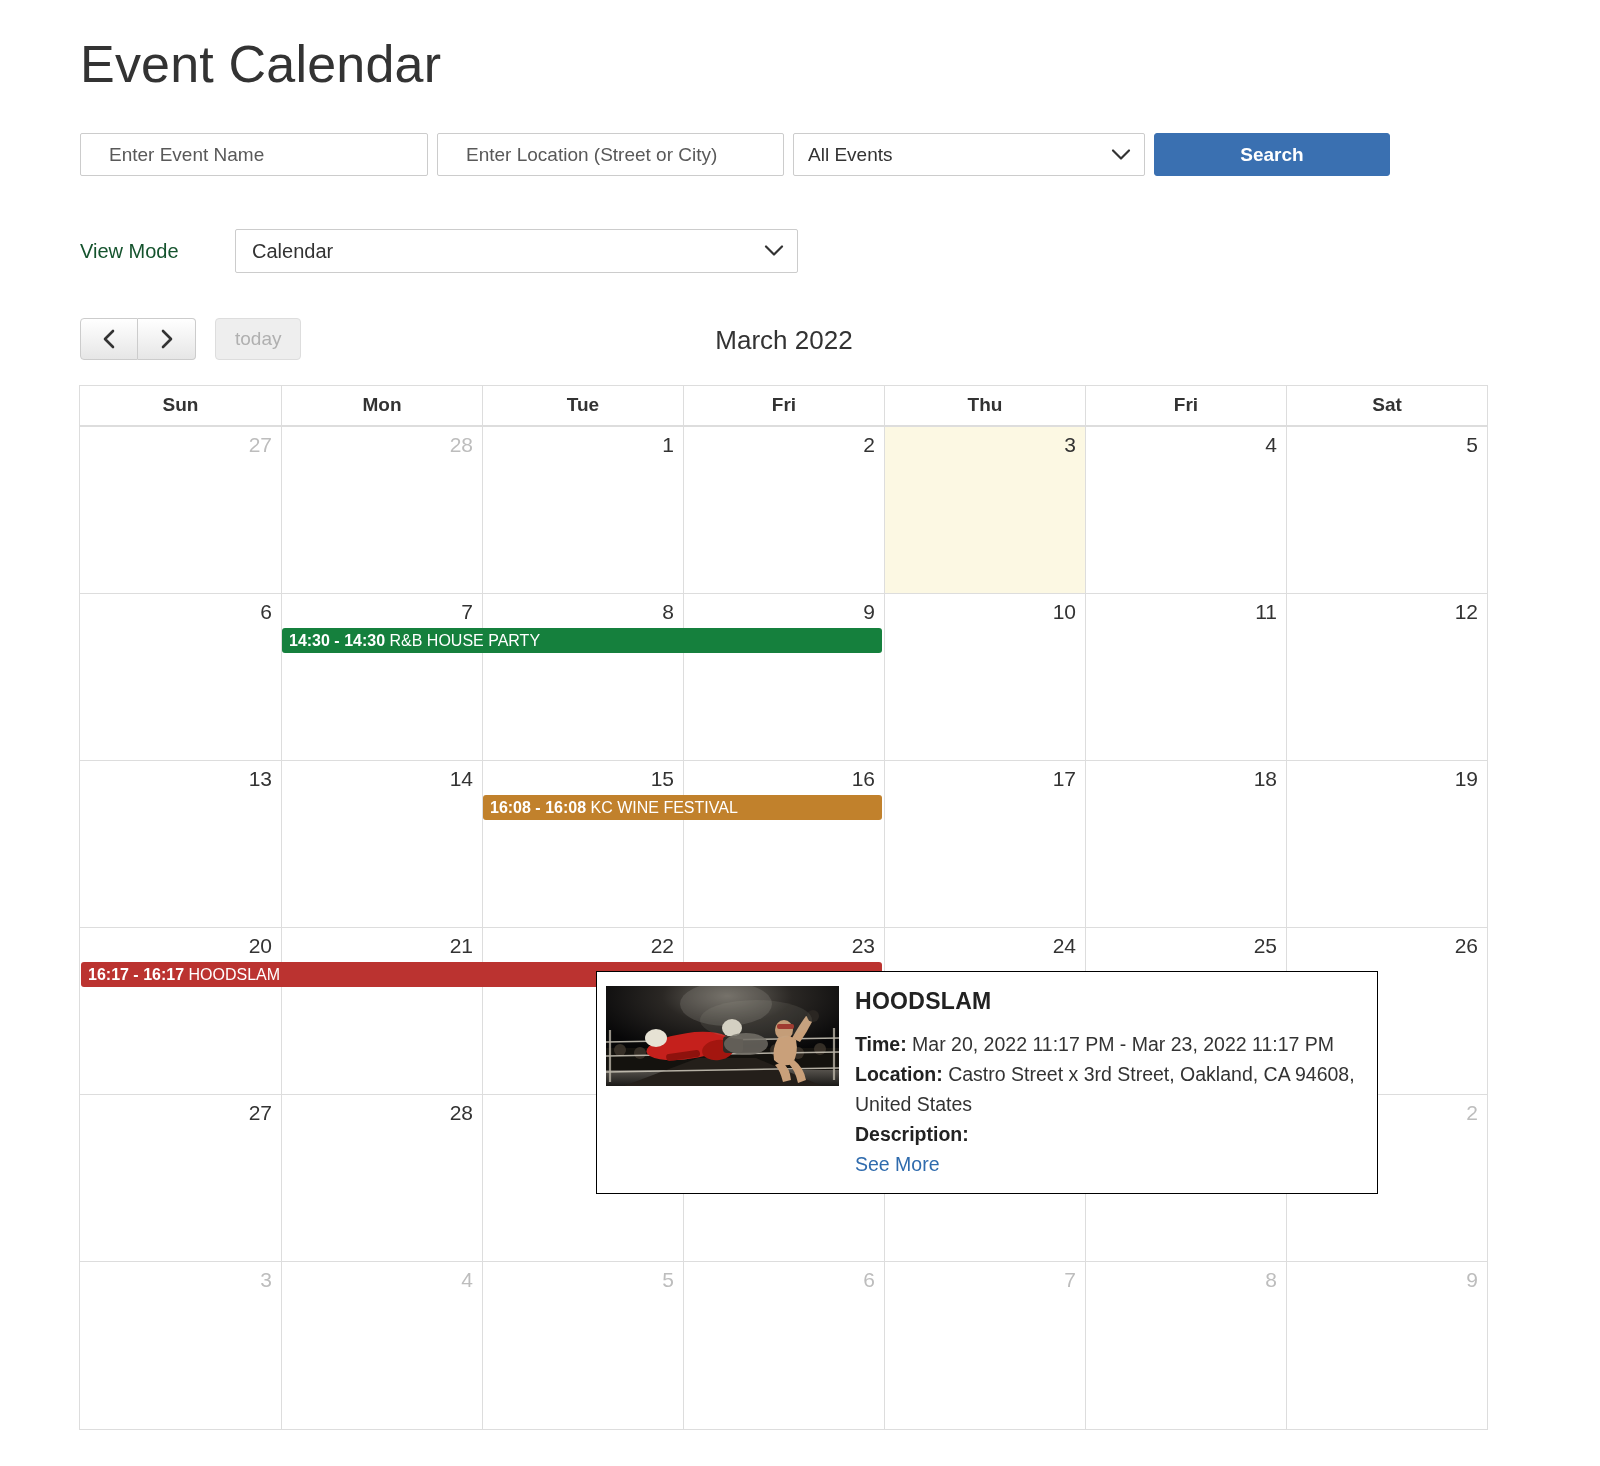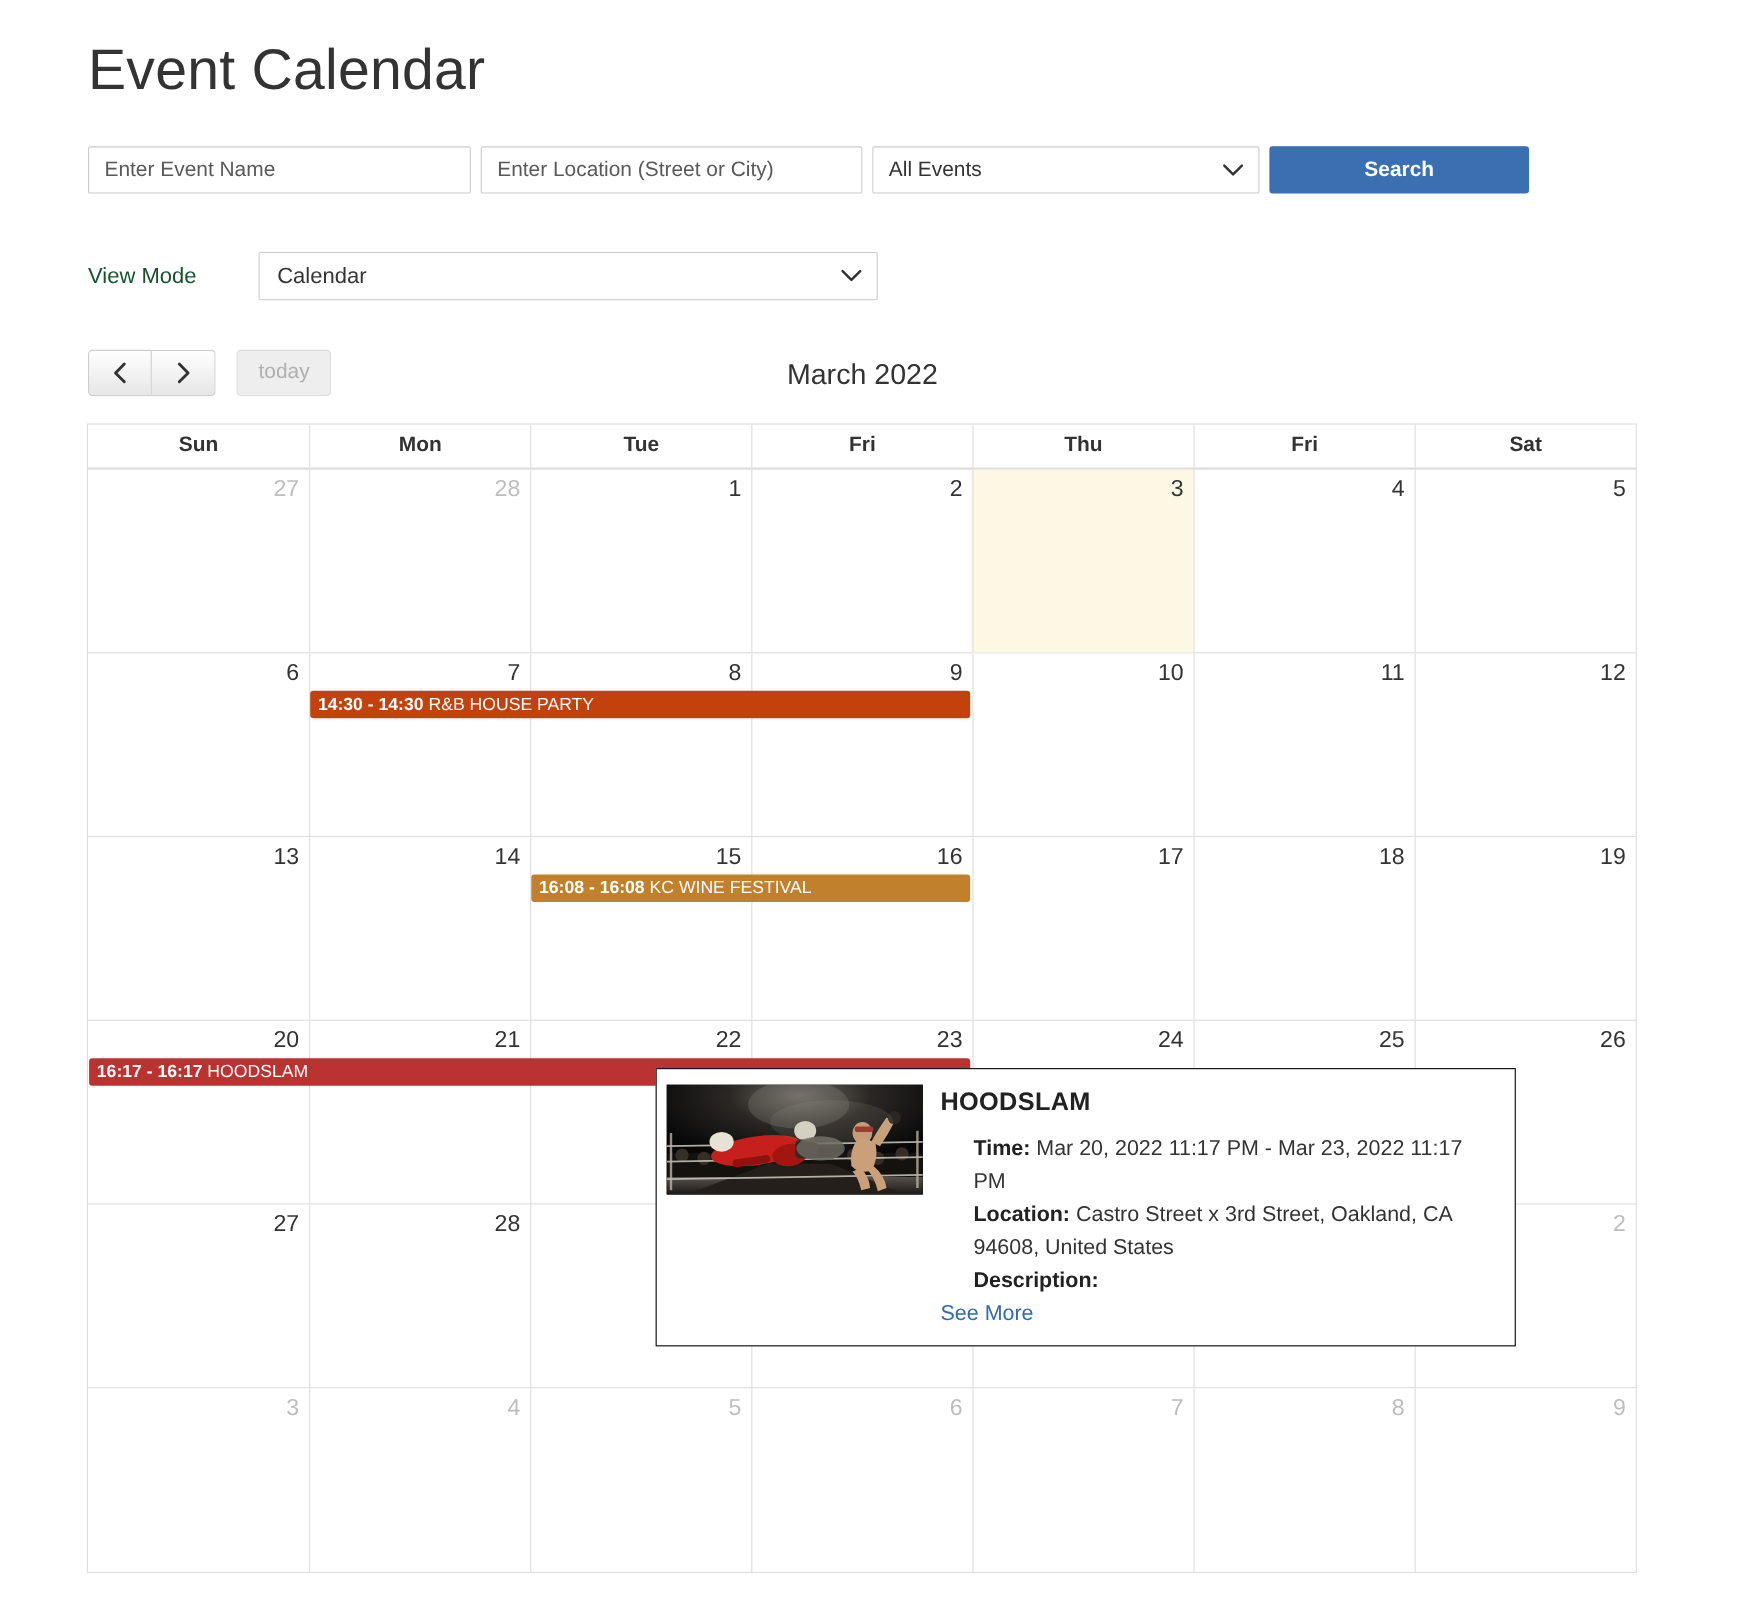--- a/index.html
+++ b/index.html
@@ -30,21 +30,21 @@
     left: 80px; top: 133px;
     display: flex;
     align-items: stretch;
     gap: 9px;
   }
   .text-input {
     width: 348px; height: 43px;
     border: 1px solid #cccccc;
     background: #ffffff;
     border-radius: 2px;
-    padding: 0 14px;
+    padding: 0 28px;
     font-family: "Liberation Sans", sans-serif;
     font-size: 19px;
     color: #333333;
     outline: none;
   }
   .text-input::placeholder { color: #595959; opacity: 1; }
   .text-input.loc { width: 347px; }
 
   .select-wrap {
     position: relative;
@@ -221,21 +221,20 @@
     font-size: 23px;
     font-weight: bold;
     color: #222222;
     margin-bottom: 14px;
     letter-spacing: 0.3px;
   }
   .tt-line {
     font-size: 19.5px;
     color: #333333;
     line-height: 30px;
-    margin-left: 30px;
   }
   .tt-line b { font-weight: bold; color: #222222; }
   .tt-link {
     font-size: 19.5px;
     color: #2f6bad;
     line-height: 30px;
     text-decoration: none;
     cursor: pointer;
     display: inline-block;
   }
@@ -343,21 +342,21 @@
           </div>
           <div class="cal-cell">
             <div class="daynum">10</div>
           </div>
           <div class="cal-cell">
             <div class="daynum">11</div>
           </div>
           <div class="cal-cell">
             <div class="daynum">12</div>
           </div>
-          <div class="evt" style="background: #c2410c; left: calc(14.2857% + 1px); width: calc(42.8571% - 3px); top: 34px;"><b>14:30 - 14:30</b> <span class="ttl">R&amp;B HOUSE PARTY</span></div>
+          <div class="evt" style="background: #15803d; left: calc(14.2857% + 1px); width: calc(42.8571% - 3px); top: 34px;"><b>14:30 - 14:30</b> <span class="ttl">R&amp;B HOUSE PARTY</span></div>
         </div>
         <div class="cal-row">
           <div class="cal-cell">
             <div class="daynum">13</div>
           </div>
           <div class="cal-cell">
             <div class="daynum">14</div>
           </div>
           <div class="cal-cell">
             <div class="daynum">15</div>

